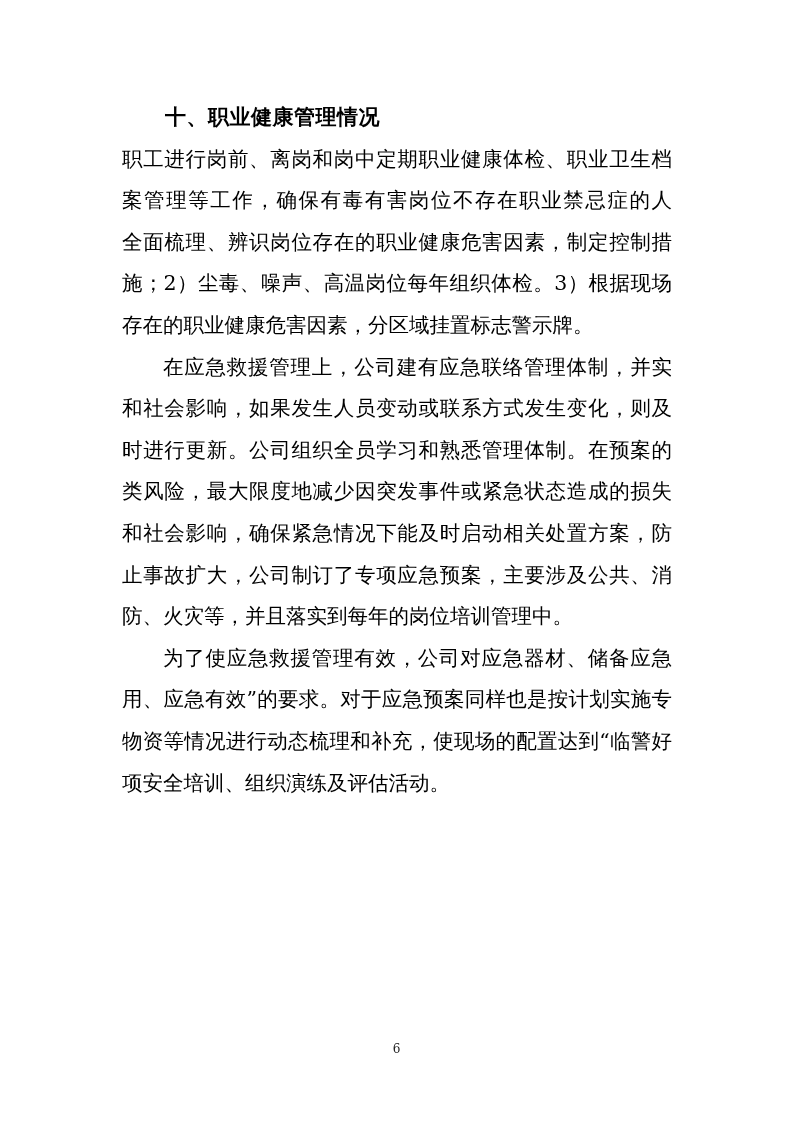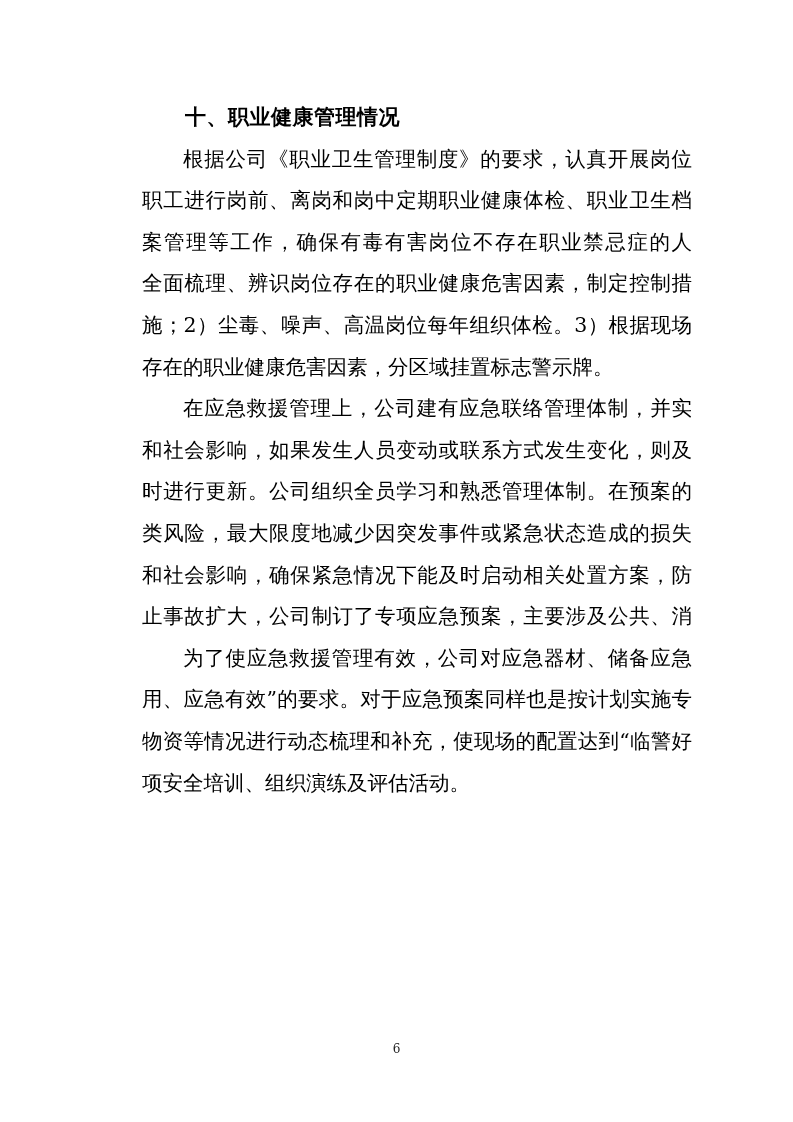--- a/index.html
+++ b/index.html
@@ -13,21 +13,20 @@
       height: 1122px;
       background: #ffffff;
       overflow: hidden;
       color: #000000;
     }
     .content {
       position: absolute;
       left: 122px;
       top: 97px;
       width: 550px;
-      margin-left: 20px;
     }
     .heading {
       height: 41.6px;
       line-height: 41.6px;
       padding-left: 43px;
       font-family: "DejaVu Sans", sans-serif;
       font-weight: bold;
       font-size: 21px;
       letter-spacing: 0.5px;
       white-space: nowrap;
@@ -61,35 +60,35 @@
     }
   </style>
 </head>
 <body>
 
 <div class="page">
   <div class="content">
 
     <div class="heading">十、职业健康管理情况</div>
     <div>
-      <div class="line first">根据公司《职业卫生管理制度》的要求，认真开展岗位</div>
       <div class="line">职工进行岗前、离岗和岗中定期职业健康体检、职业卫生档</div>
       <div class="line">案管理等工作，确保有毒有害岗位不存在职业禁忌症的人</div>
       <div class="line">全面梳理、辨识岗位存在的职业健康危害因素，制定控制措</div>
       <div class="line">施；2）尘毒、噪声、高温岗位每年组织体检。3）根据现场</div>
       <div class="line last">存在的职业健康危害因素，分区域挂置标志警示牌。</div>
     </div>
 
     <div>
       <div class="line first">在应急救援管理上，公司建有应急联络管理体制，并实</div>
       <div class="line">和社会影响，如果发生人员变动或联系方式发生变化，则及</div>
       <div class="line">时进行更新。公司组织全员学习和熟悉管理体制。在预案的</div>
       <div class="line">类风险，最大限度地减少因突发事件或紧急状态造成的损失</div>
       <div class="line">和社会影响，确保紧急情况下能及时启动相关处置方案，防</div>
       <div class="line">止事故扩大，公司制订了专项应急预案，主要涉及公共、消</div>
+      <div class="line last">防、火灾等，并且落实到每年的岗位培训管理中。</div>
     </div>
     <div>
       <div class="line first">为了使应急救援管理有效，公司对应急器材、储备应急</div>
       <div class="line">用、应急有效”的要求。对于应急预案同样也是按计划实施专</div>
       <div class="line">物资等情况进行动态梳理和补充，使现场的配置达到“临警好</div>
       <div class="line last">项安全培训、组织演练及评估活动。</div>
     </div>
 
   </div>
 

